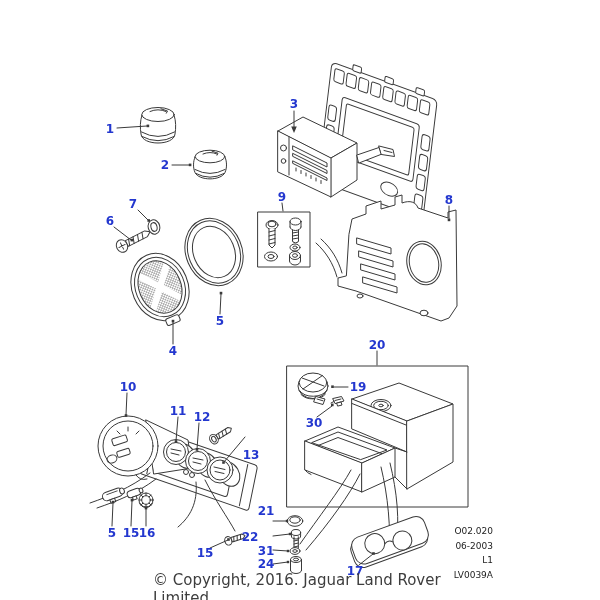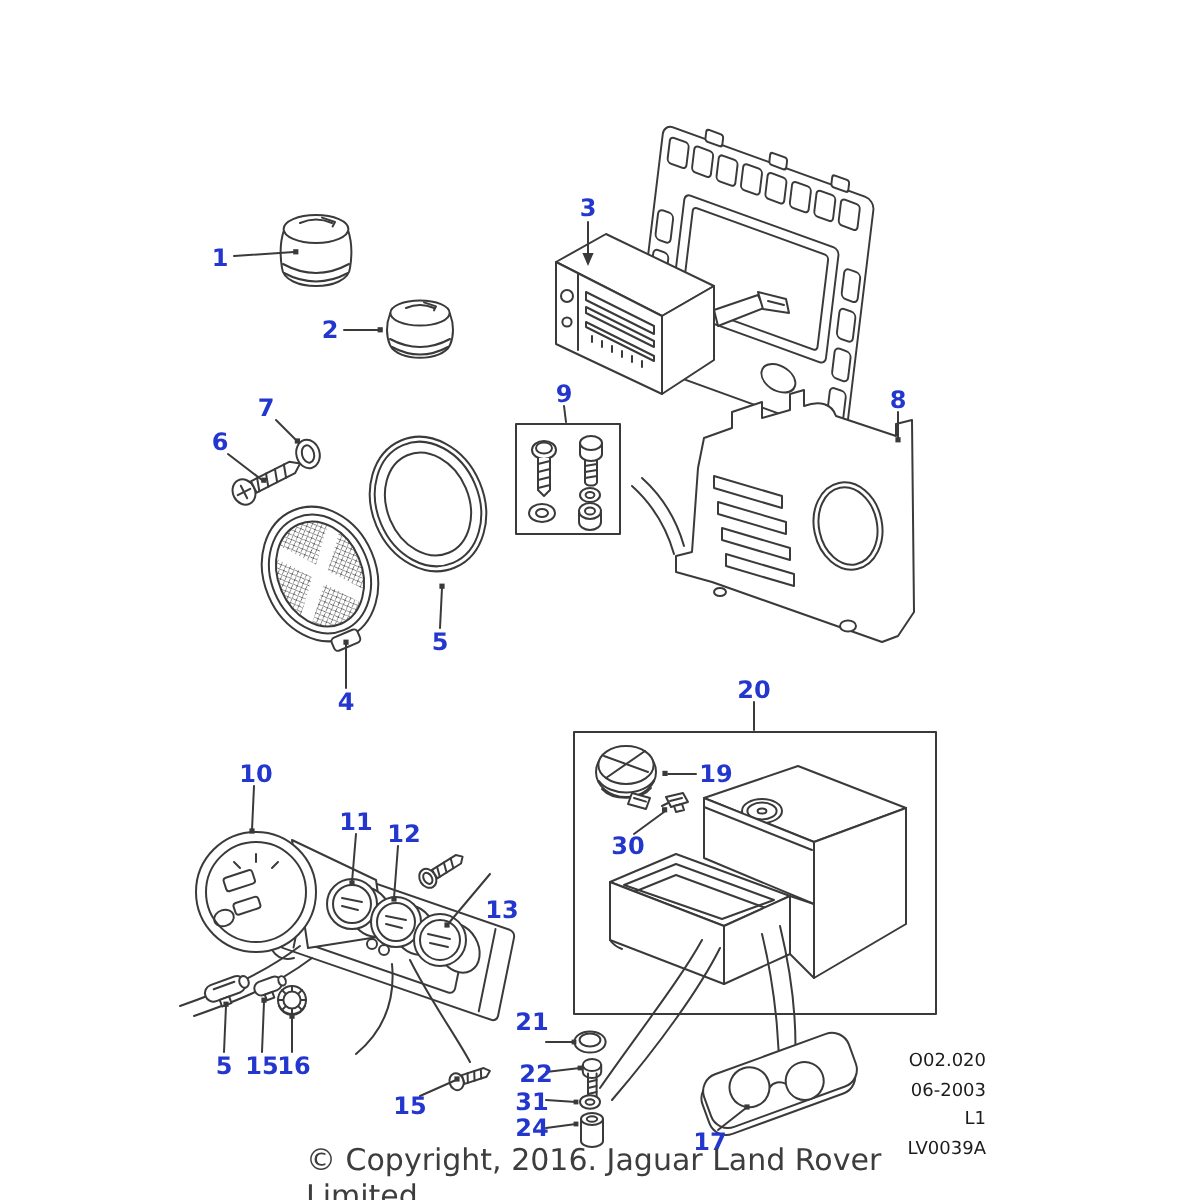--- a/index.html
+++ b/index.html
@@ -352,21 +352,21 @@
 <div class="co" style="left:251px;top:455px">13</div>
 <div class="co" style="left:112px;top:533px">5</div>
 <div class="co" style="left:131px;top:533px">15</div>
 <div class="co" style="left:147px;top:533px">16</div>
 <div class="co" style="left:205px;top:553px">15</div>
 <div class="co" style="left:355px;top:571px">17</div>
 <div class="co" style="left:377px;top:345px">20</div>
 <div class="co" style="left:358px;top:387px">19</div>
 <div class="co" style="left:314px;top:423px">30</div>
 <div class="co" style="left:266px;top:511px">21</div>
-<div class="co" style="left:268px;top:537px">22</div>
+<div class="co" style="left:250px;top:537px">22</div>
 <div class="co" style="left:266px;top:551px">31</div>
 <div class="co" style="left:266px;top:564px">24</div>
 
 <div class="info">
   <div>O02.020</div>
   <div>06-2003</div>
   <div>L1</div>
   <div>LV0039A</div>
 </div>
 

